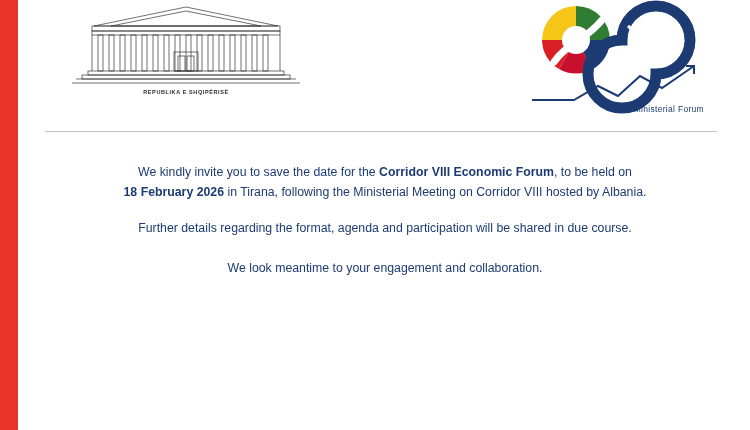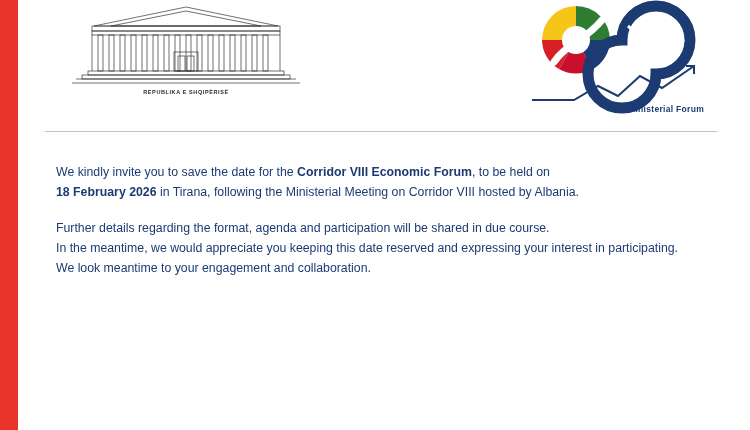--- a/index.html
+++ b/index.html
@@ -89,21 +89,20 @@
     letter-spacing: 0.2px;
   }
 
   .corridor-sub {
     position: absolute;
     right: 46px;
     top: 104px;
     font-size: 8.5px;
     color: #1c3b73;
     letter-spacing: 0.3px;
-    font-weight: bold;
   }
 
   .divider {
     position: absolute;
     left: 27px;
     top: 131px;
     width: 672px;
     height: 1px;
     background: #b9c3d4;
   }
@@ -123,21 +122,21 @@
     color: #1c3b73;
     line-height: 20px;
     margin-bottom: 16px;
   }
 
   p.para {
     font-size: 12.3px;
     line-height: 20px;
     color: #1c3b73;
     margin: 0 0 16px 0;
-    text-align: left;
+    text-align: center;
   }
   p.para.tight { margin-bottom: 6px; }
 
   .b { font-weight: bold; }
 </style>
 </head>
 <body>
 
 <div class="left-strip"></div>
 
@@ -219,18 +218,18 @@
   <div class="content">
 
     <div class="quote-title">
     </div>
 
     <p class="para"><span>We kindly invite you to save the date for  the </span><span class="b">Corridor VIII Economic Forum</span><span>,  to be held on</span><br><span class="b">18 February 2026</span><span> in Tirana, following the Ministerial Meeting on Corridor VIII hosted by Albania.</span></p>
 
 
     <p class="para tight">
       <span>Further details regarding the format, agenda and participation will be shared in due course.</span><br>
-      <span>In the meantime, we would appreciate you keeping this date reserved and expressing your interest in participating.</span><br>
+      <br>
       <span>We look meantime to your engagement and collaboration.</span>
     </p>
 
   </div>
 </div>
 
 </body></html>

